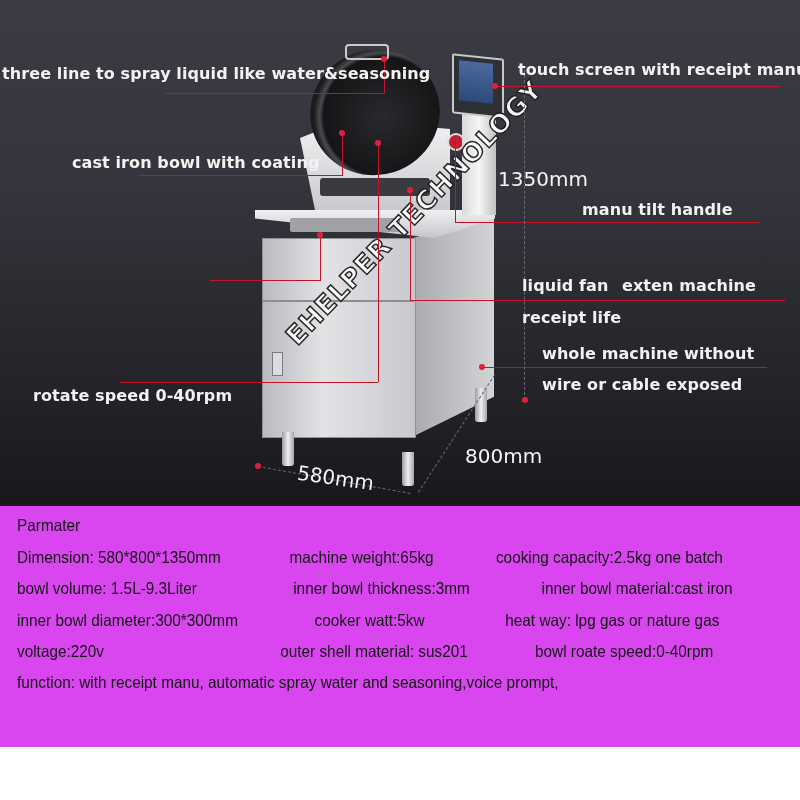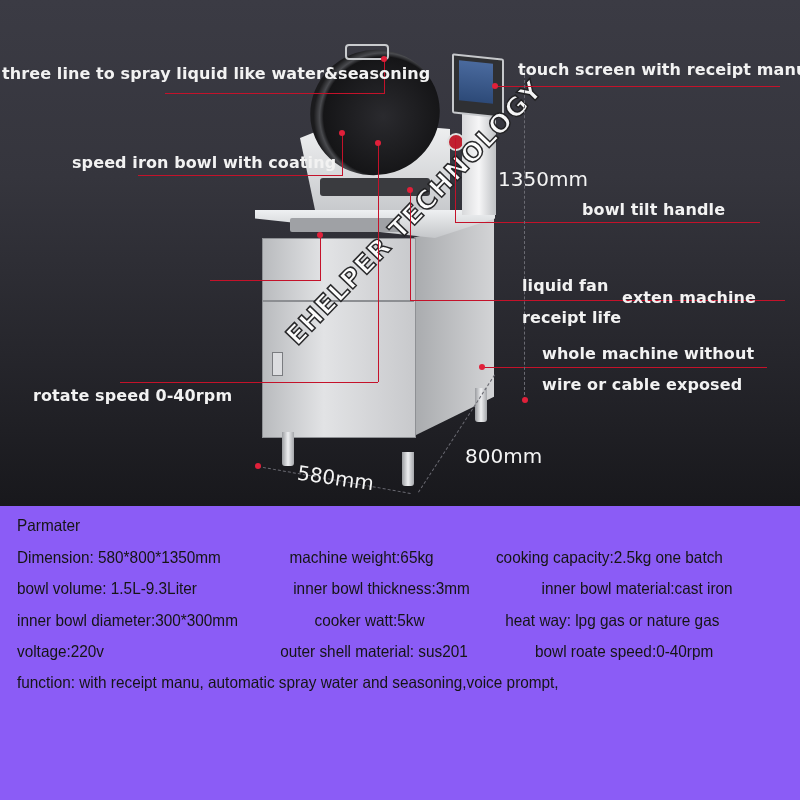--- a/index.html
+++ b/index.html
@@ -30,21 +30,21 @@
     background:radial-gradient(circle at 55% 55%, #2a2a2e 0%, #151517 60%, #4a4b4f 64%, #1b1b1d 70%); transform:rotate(-18deg); }
   .bowl-rim { left:345px; top:44px; width:40px; height:12px; border:2px solid #c9cbce; border-radius:4px; }
   .knob { left:447px; top:133px; width:14px; height:14px; border-radius:50%; background:#c02030; border:2px solid #e0e0e0; }
   .pillar { left:462px; top:100px; width:34px; height:115px; background:linear-gradient(90deg,#d8d9db,#f6f6f7,#bfc1c4); }
   .screen { left:452px; top:56px; width:48px; height:56px; background:#2f3033; border:2px solid #c6c8cb; transform:skewY(6deg); border-radius:2px; }
   .screen-inner { left:459px; top:62px; width:34px; height:40px; background:linear-gradient(180deg,#4a6a9e,#2d4a78); transform:skewY(6deg); }
   .watermark { position:absolute; left:280px; top:330px; transform:rotate(-46deg); transform-origin:0 0;
     font-family:"DejaVu Sans", sans-serif; font-weight:bold; font-size:26px; color:#ffffff;
     -webkit-text-stroke:1.5px #202022; letter-spacing:1px; white-space:nowrap; opacity:0.95; }
   
-  .params { position:absolute; left:0; top:506px; width:800px; height:294px; background:#8b5cf6; }
+  .params { position:absolute; left:0; top:506px; width:800px; height:241px; background:#d946ef; }
   .prow { position:absolute; left:17px; font-family:"Liberation Sans", sans-serif; font-size:16.5px; color:#151515; white-space:nowrap; transform:scaleX(0.93); transform-origin:0 0; }
   .pcell { position:absolute; top:0; white-space:nowrap; }
 </style>
 </head>
 <body>
 
 <div class="photo">
 
   <div class="part cabinet-side"></div>
   <div class="part cabinet"></div>
@@ -96,24 +96,24 @@
   <div class="rdot" style="left:479px;top:364px;"></div>
 
   <div class="dline" style="left:525px;top:70px;width:330px;transform:rotate(90deg);"></div>
   <div class="dline" style="left:418px;top:492px;width:140px;transform:rotate(-57deg);"></div>
   <div class="dline" style="left:258px;top:466px;width:155px;transform:rotate(10deg);"></div>
   <div class="rdot" style="left:522px;top:397px;"></div>
   <div class="rdot" style="left:255px;top:463px;"></div>
 
   <div class="label" style="left:2px;top:64px;">three line to spray liquid like water&amp;seasoning</div>
   <div class="label" style="left:518px;top:60px;">touch screen with receipt manu</div>
-  <div class="label" style="left:72px;top:153px;">speed iron bowl with coating</div>
-  <div class="label" style="left:582px;top:200px;">bowl tilt handle</div>
+  <div class="label" style="left:72px;top:153px;">cast iron bowl with coating</div>
+  <div class="label" style="left:582px;top:200px;">manu tilt handle</div>
   <div class="label" style="left:522px;top:276px;">liquid fan </div>
-  <div class="label" style="left:622px;top:276px;margin-top:12px;">exten machine</div>
+  <div class="label" style="left:622px;top:276px;">exten machine</div>
   <div class="label" style="left:522px;top:308px;">receipt life</div>
   <div class="label" style="left:33px;top:386px;text-align:center;">rotate speed 0-40rpm</div>
   <div class="label" style="left:542px;top:344px;">whole machine without</div>
   <div class="label" style="left:542px;top:375px;">wire or cable exposed</div>
 
   <div class="dim" style="left:498px;top:167px;">1350mm</div>
   <div class="dim" style="left:465px;top:444px;">800mm</div>
   <div class="dim" style="left:297px;top:466px;transform:rotate(8deg);">580mm</div>
 </div>
 

